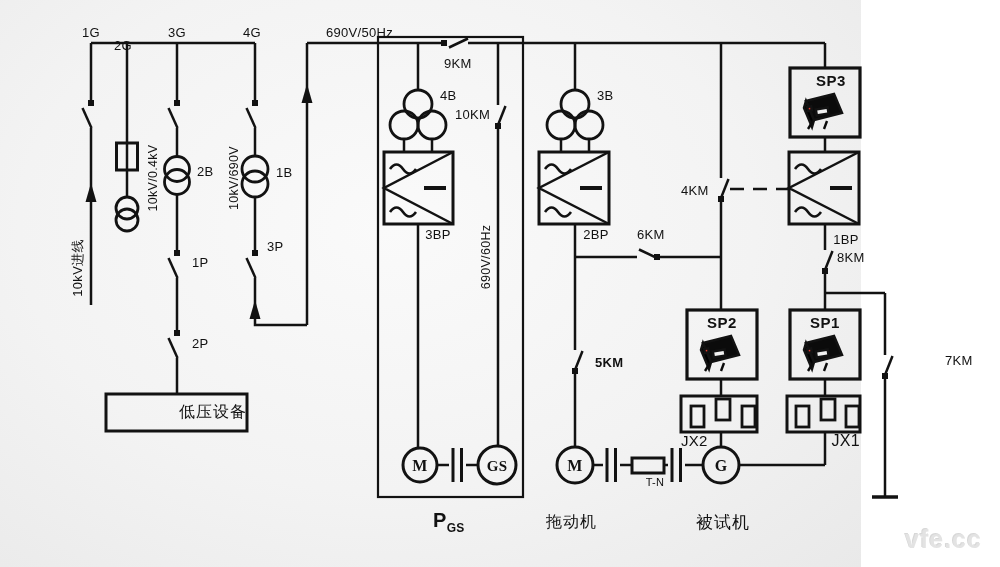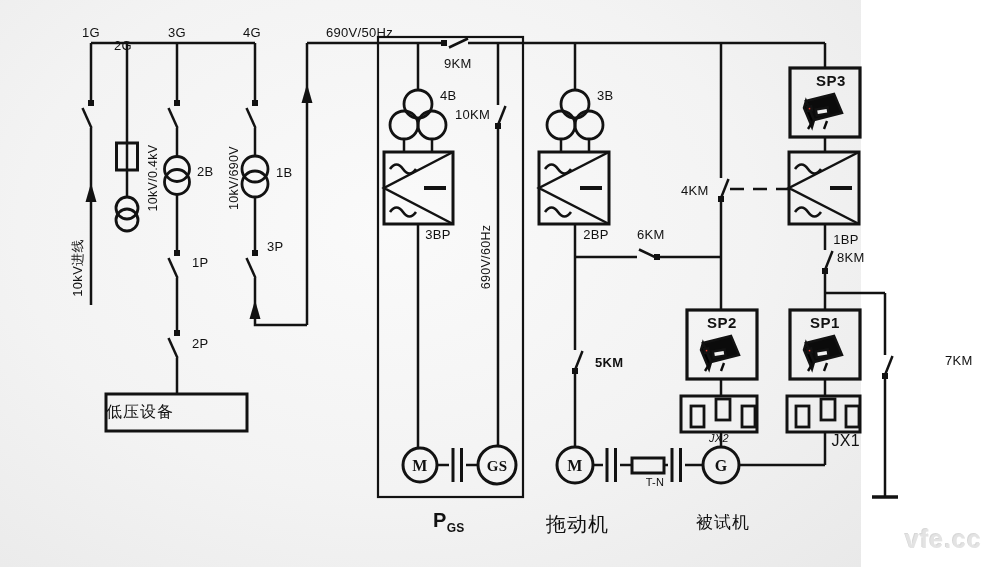--- a/index.html
+++ b/index.html
@@ -283,30 +283,30 @@
 <div class="lbl" style="left:899px;top:354px;margin-left:46px;">7KM</div>
 
 <div class="lbl ctr" style="left:438px;top:228px;">3BP</div>
 <div class="lbl ctr" style="left:596px;top:228px;">2BP</div>
 <div class="lbl ctr" style="left:846px;top:233px;">1BP</div>
 
 <div class="lbl sp boxlbl" style="left:790px;top:73px;width:70px;padding-left:6px;">SP3</div>
 <div class="lbl sp boxlbl" style="left:687px;top:315px;width:70px;">SP2</div>
 <div class="lbl sp boxlbl" style="left:790px;top:315px;width:70px;">SP1</div>
 
-<div class="lbl" style="left:681px;top:433px;width:76px;text-align:center;font-size:11px;font-style:italic;">JX2</div>
+<div class="lbl" style="left:681px;top:433px;width:76px;text-align:left;font-size:15px;">JX2</div>
 <div class="lbl" style="left:787px;top:433px;width:73px;text-align:right;font-size:16px;">JX1</div>
 
-<div class="lbl cn" style="left:106px;top:404px;width:141px;text-align:left;">低压设备</div>
+<div class="lbl cn" style="left:106px;top:404px;width:141px;text-align:right;">低压设备</div>
 
 <div class="lbl machine mid" style="left:420px;top:466px;">M</div>
 <div class="lbl machine mid" style="left:497px;top:466px;font-size:15px;">GS</div>
 <div class="lbl machine mid" style="left:575px;top:466px;">M</div>
 <div class="lbl machine mid" style="left:721px;top:466px;">G</div>
 <div class="lbl small ctr" style="left:655px;top:477px;text-align:center;">T-N</div>
 
 <div class="lbl pgs" style="left:433px;top:510px;"><span>P</span><sub>GS</sub></div>
-<div class="lbl cn" style="left:546px;top:514px;font-size:20px;">拖动机</div>
+<div class="lbl cn" style="left:546px;top:514px;font-size:16px;">拖动机</div>
 <div class="lbl cn" style="left:696px;top:514px;font-size:17px;">被试机</div>
 
 <div class="lbl wm" style="left:905px;top:527px;">vfe.cc</div>
 
 </div>
 
 </body></html>

